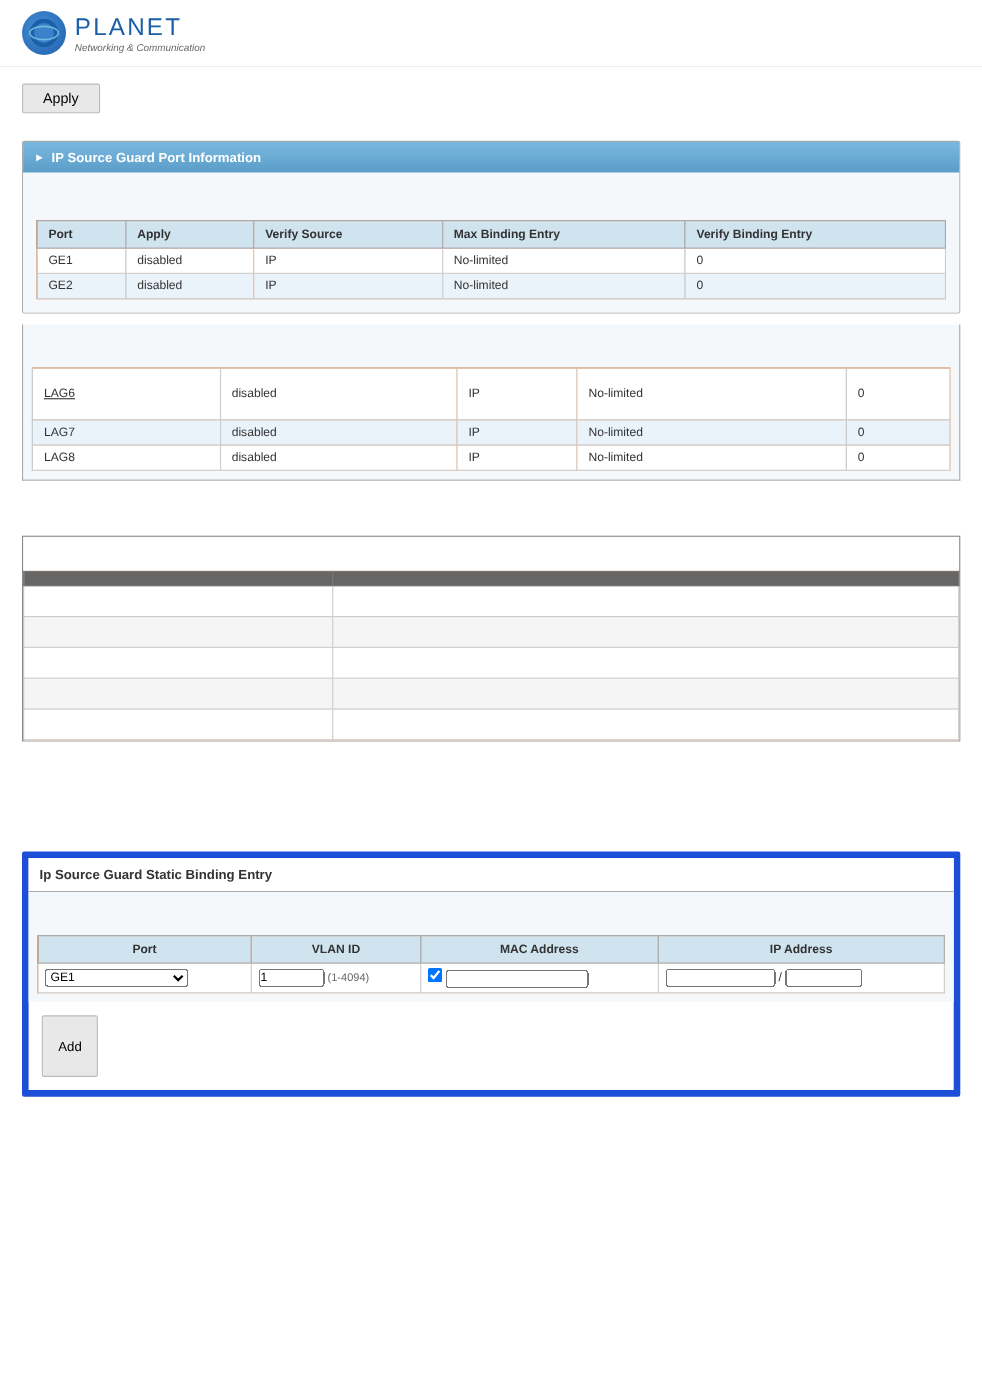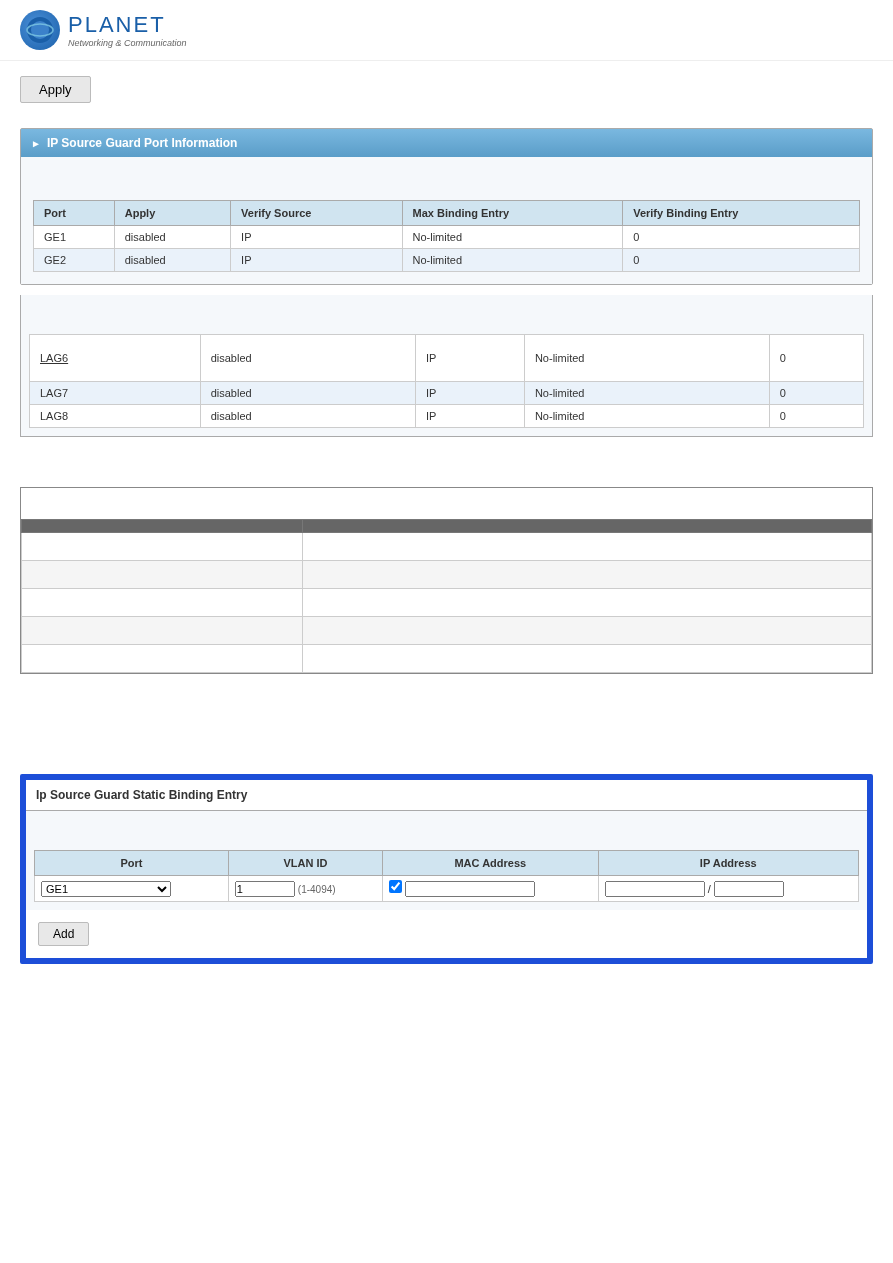--- a/index.html
+++ b/index.html
@@ -183,21 +183,21 @@
     .static-binding-table table tbody td {
       padding: 4px 6px;
       border: 1px solid #ccc;
       background: #fff;
     }
 
     .add-btn {
       margin: 8px;
       background: #e8e8e8;
       border: 1px solid #bbb;
-      padding: 4px 14px;
+      padding: 20px 14px;
       font-size: 12px;
       cursor: pointer;
       border-radius: 2px;
     }
 
     .port-select {
       width: 130px;
       font-size: 11px;
     }
 

